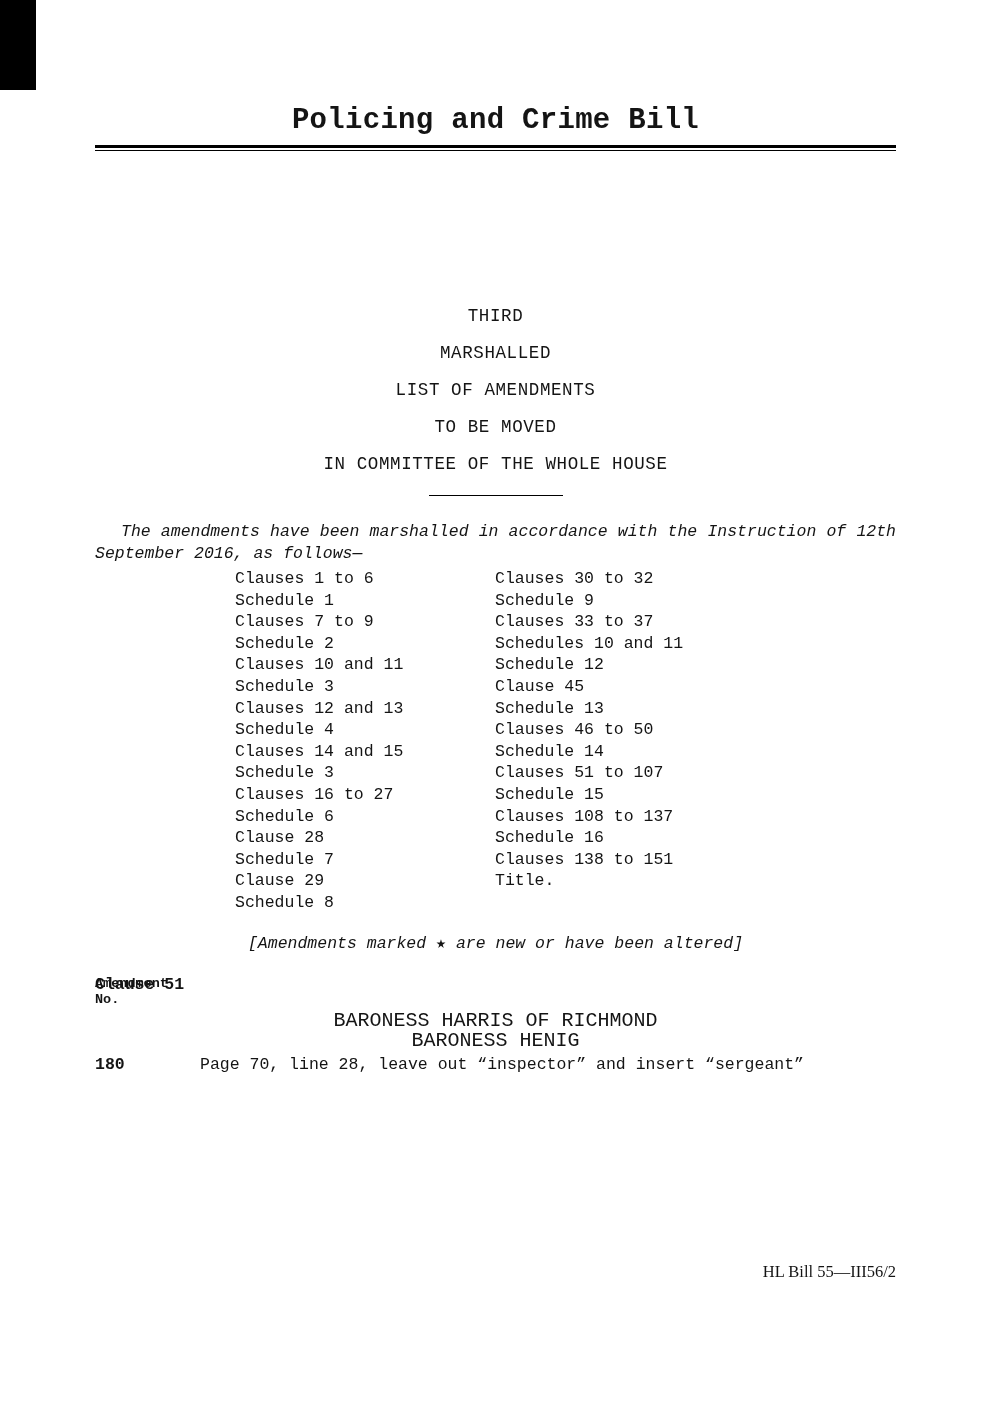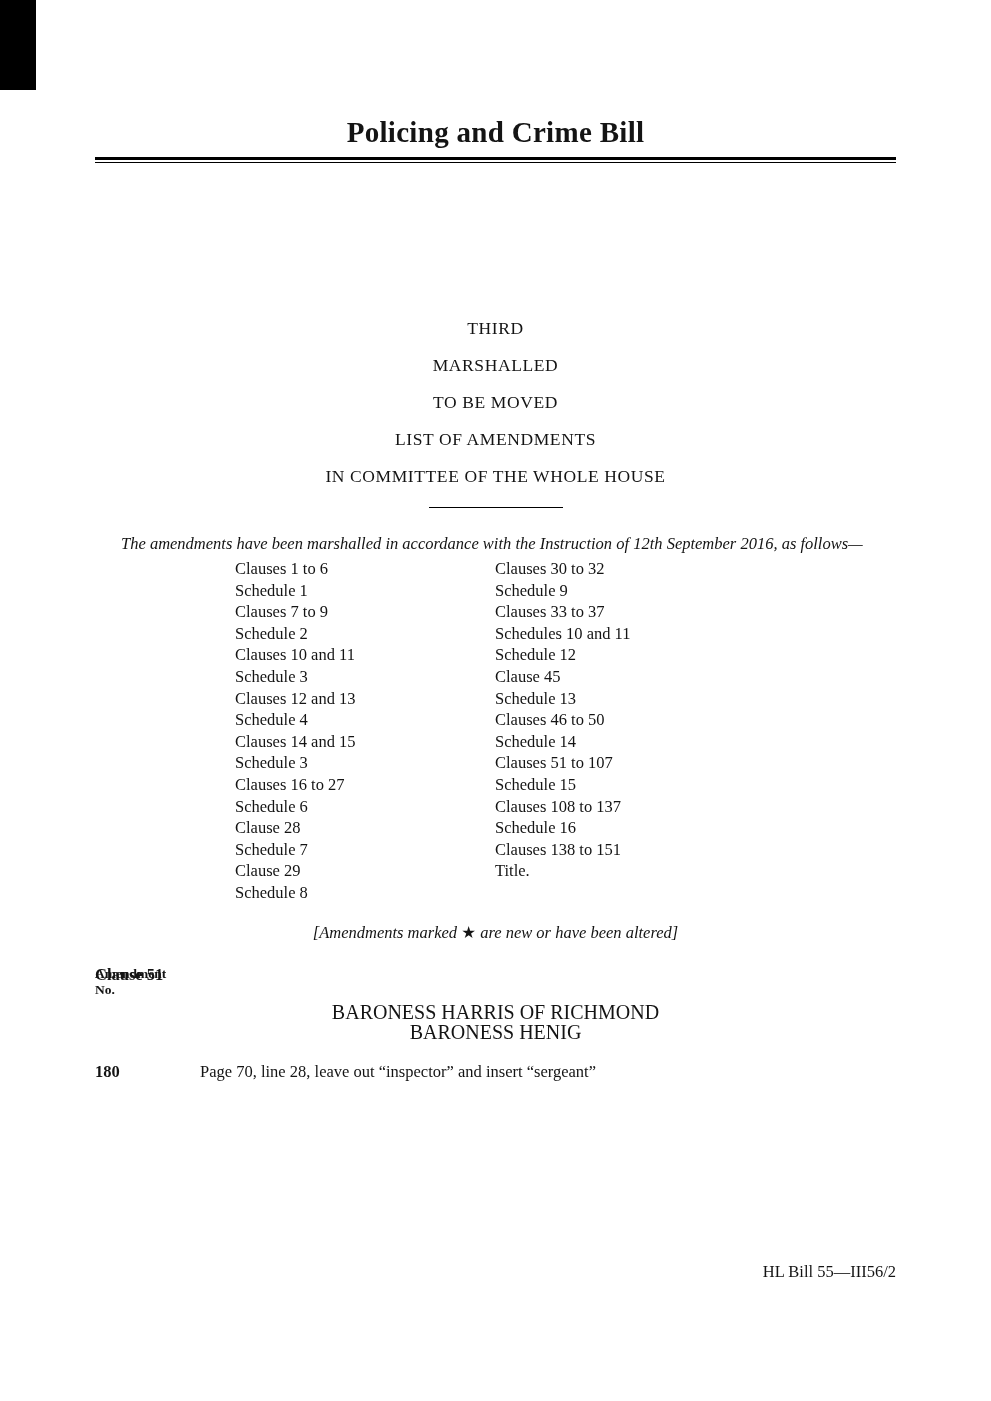--- a/index.html
+++ b/index.html
@@ -14,21 +14,21 @@
     font-family: "Liberation Serif", "DejaVu Serif", serif;
     font-size: 16.5px;
     overflow: hidden;
   }
   .scan-mark {
     position: absolute;
     left: 0; top: 0;
     width: 36px; height: 90px;
     background: #000;
   }
-  .content { padding: 12px 95px; }
+  .content { padding: 0 95px; font-family: Liberation Mono, monospace; }
 
   .bill-title {
     padding-top: 104px;
     text-align: center;
     font-size: 29px;
     font-weight: bold;
     letter-spacing: 0.3px;
   }
   .title-rules { margin-top: 8px; }
   .rule-thick { border-top: 3px solid #000; }
@@ -88,21 +88,21 @@
 
   .sponsors {
     margin-top: 17px;
     text-align: center;
     font-size: 20px;
     line-height: 20px;
   }
 
   .amendment-row {
     display: flex;
-    margin-top: 20px;
+    margin-top: 4px;
   }
   .amend-no { font-weight: bold; width: 105px; }
   .amend-text { flex: 1; }
 
   .page-footer {
     position: absolute;
     top: 1262px;
     left: 95px;
     right: 95px;
     display: flex;
@@ -121,22 +121,22 @@
     <h1 class="bill-title">Policing and Crime Bill</h1>
 
     <div class="title-rules">
       <div class="rule-thick"></div>
       <div class="rule-thin"></div>
     </div>
 
     <div class="headings">
       <div class="hline">THIRD</div>
       <div class="hline">MARSHALLED</div>
+      <div class="hline">LIST OF AMENDMENTS</div>
       <div class="hline">TO BE MOVED</div>
-      <div class="hline">LIST OF AMENDMENTS</div>
       <div class="hline">IN COMMITTEE OF THE WHOLE HOUSE</div>
     </div>
 
     <div class="center-rule"></div>
 
     <p class="intro">The amendments have been marshalled in accordance with the Instruction of 12th September 2016, as follows—</p>
 
     <div class="columns">
       <div class="col-left">
         <div>Clauses 1 to 6</div>

